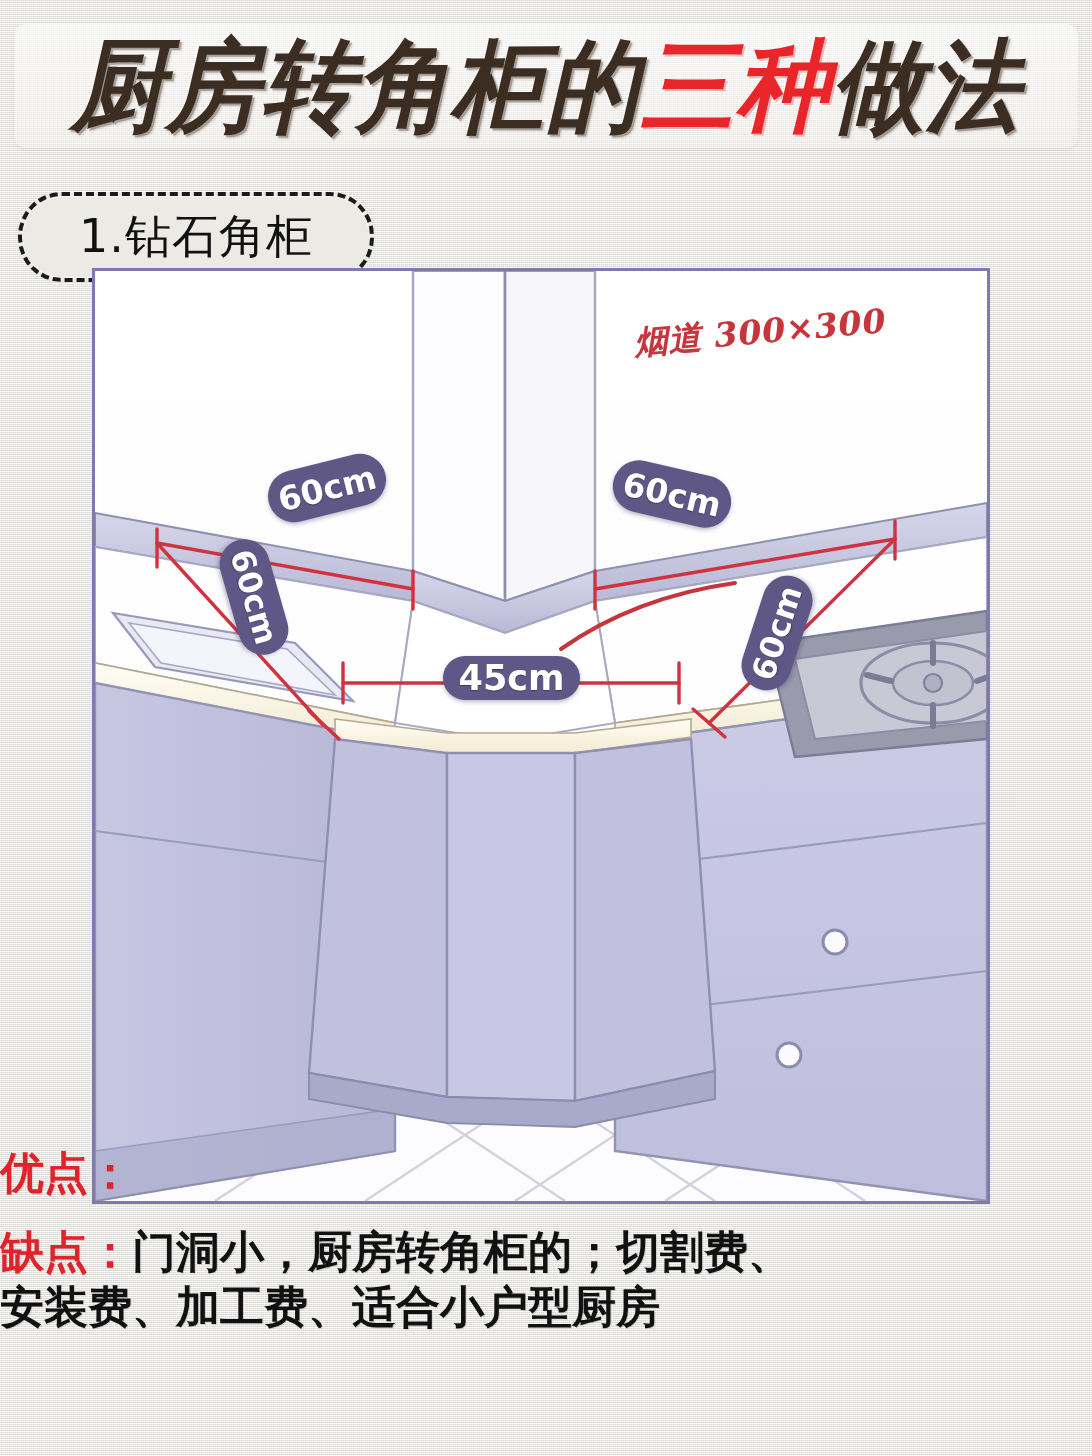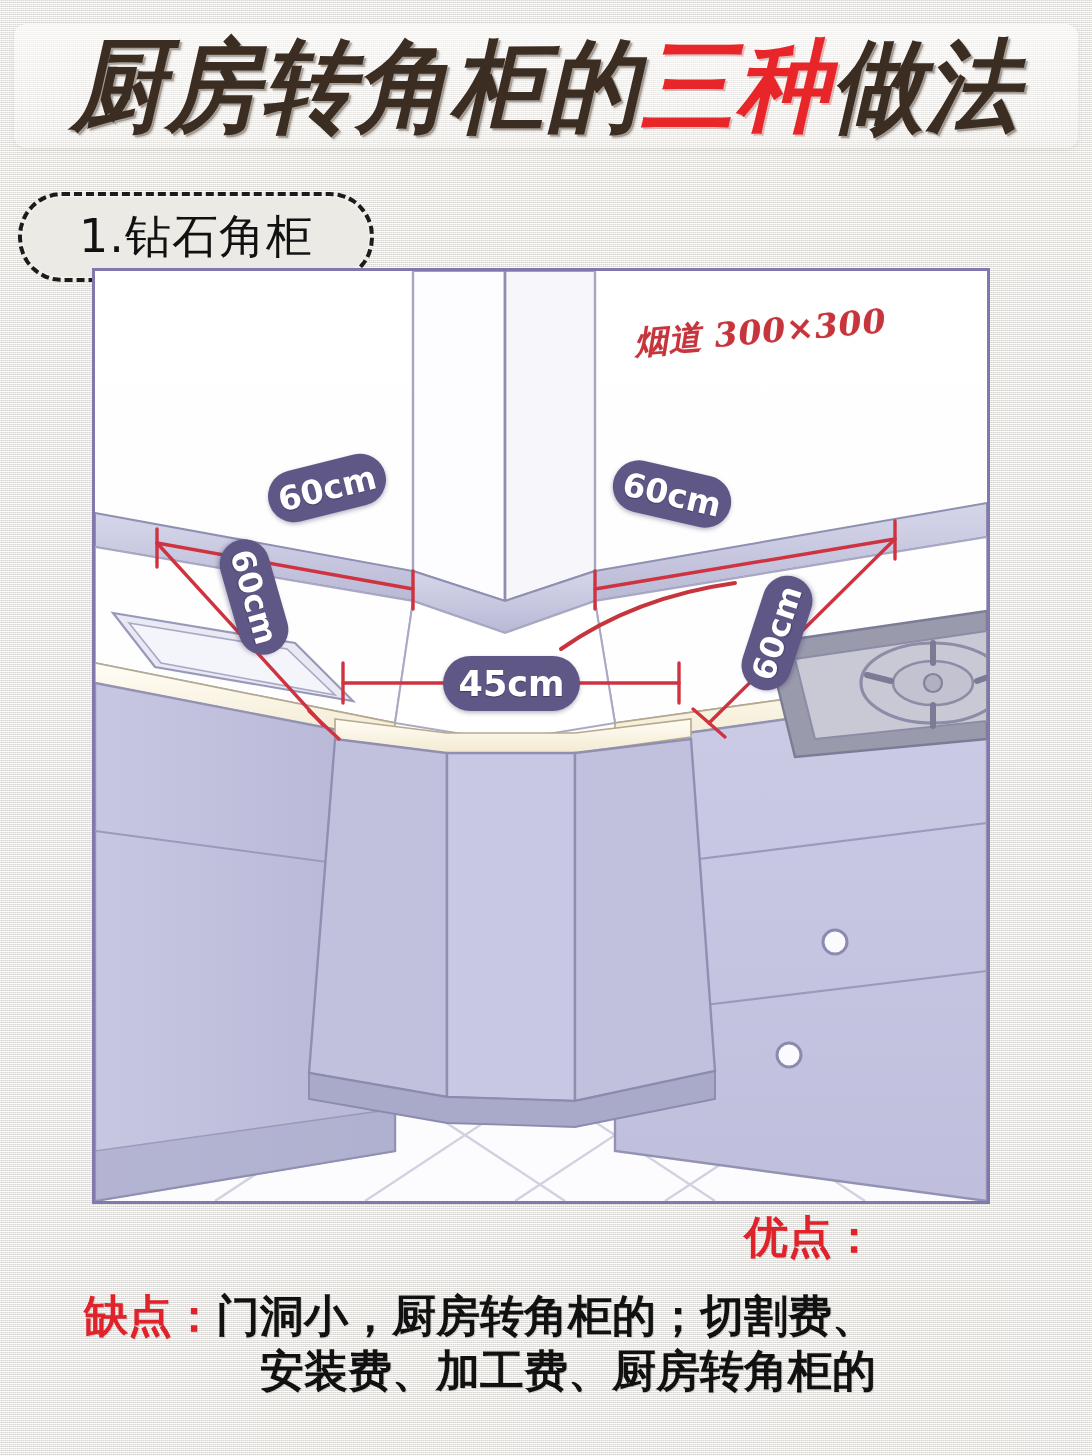--- a/index.html
+++ b/index.html
@@ -80,40 +80,40 @@
     font-weight:bold;
     box-shadow:0 2px 4px rgba(60,55,95,.35);
     white-space:nowrap;
     letter-spacing:0px;
     text-shadow:0 1px 1px rgba(40,35,70,.55);
   }
   #dim-topleft { left:267px; top:462px; width:120px; height:52px; font-size:33px; transform:rotate(-14deg); }
   #dim-topright{ left:612px; top:468px; width:120px; height:52px; font-size:33px; transform:rotate(13deg); }
   #dim-left    { left:195px; top:572px; width:118px; height:50px; font-size:32px; transform:rotate(74deg); }
   #dim-right   { left:718px; top:608px; width:118px; height:50px; font-size:32px; transform:rotate(-72deg); }
-  #dim-center  { left:443px; top:656px; width:137px; height:55px; font-size:35px; }
+  #dim-center  { left:443px; top:656px; width:137px; height:44px; font-size:35px; }
 
   
   .annot{
     position:absolute;left:634px;top:310px;
     color:#c6353c;
     font-family:"DejaVu Serif","Liberation Serif",serif;
     font-weight:bold;
     font-size:33px;
     font-style:italic;
     letter-spacing:1px;
     white-space:nowrap;
     transform:rotate(-5deg);
     text-shadow:0 0 1px rgba(198,53,60,.5);
   }
 
   
   .bottom{
-    position:absolute;left:0;top:1208px;width:876px;
-    display:flex;flex-direction:column;align-items:flex-end;
+    position:absolute;left:0;top:1144px;width:876px;
+    display:flex;flex-direction:column;align-items:flex-start;
     font-family:"DejaVu Sans","Liberation Sans",sans-serif;
   }
   .b-line{
     display:flex;align-items:baseline;justify-content:center;
     font-weight:bold;font-size:44px;color:#111;line-height:1.30;
     white-space:nowrap;letter-spacing:0px;
     text-shadow:1px 1px 0 rgba(0,0,0,.12);
   }
   .b-label{ color:#e0222a; font-weight:bold; }
   .b-line.pros{ margin-bottom:22px; }
@@ -279,17 +279,17 @@
 
   <div class="bottom">
     <div class="b-line pros">
       <span class="b-label">优点：</span>
     </div>
     <div class="b-line cons1">
       <span class="b-label">缺点：</span>
         <span>门洞小，厨房转角柜的；切割费、</span>
     </div>
     <div class="b-line cons2">
-      <span>安装费、加工费、厨房转角柜的</span>
+      <span>安装费、加工费、适合小户型厨房</span>
     </div>
   </div>
 
 </div>
 
 </body></html>

